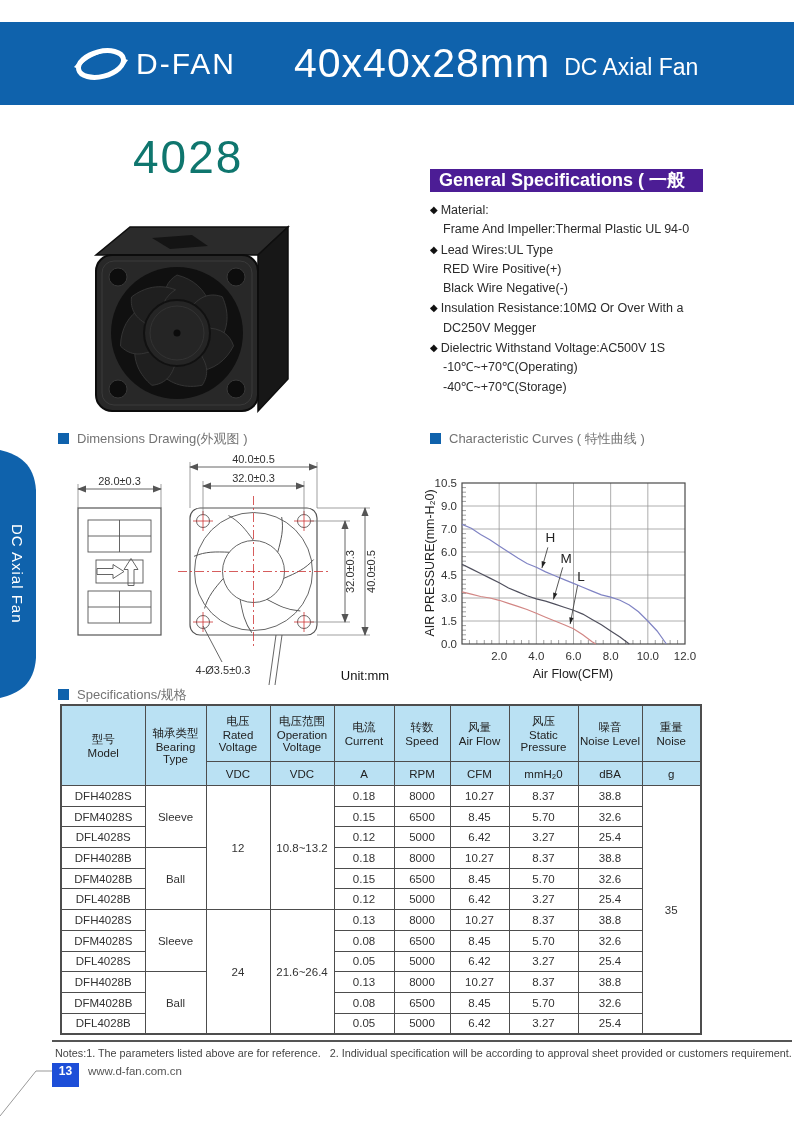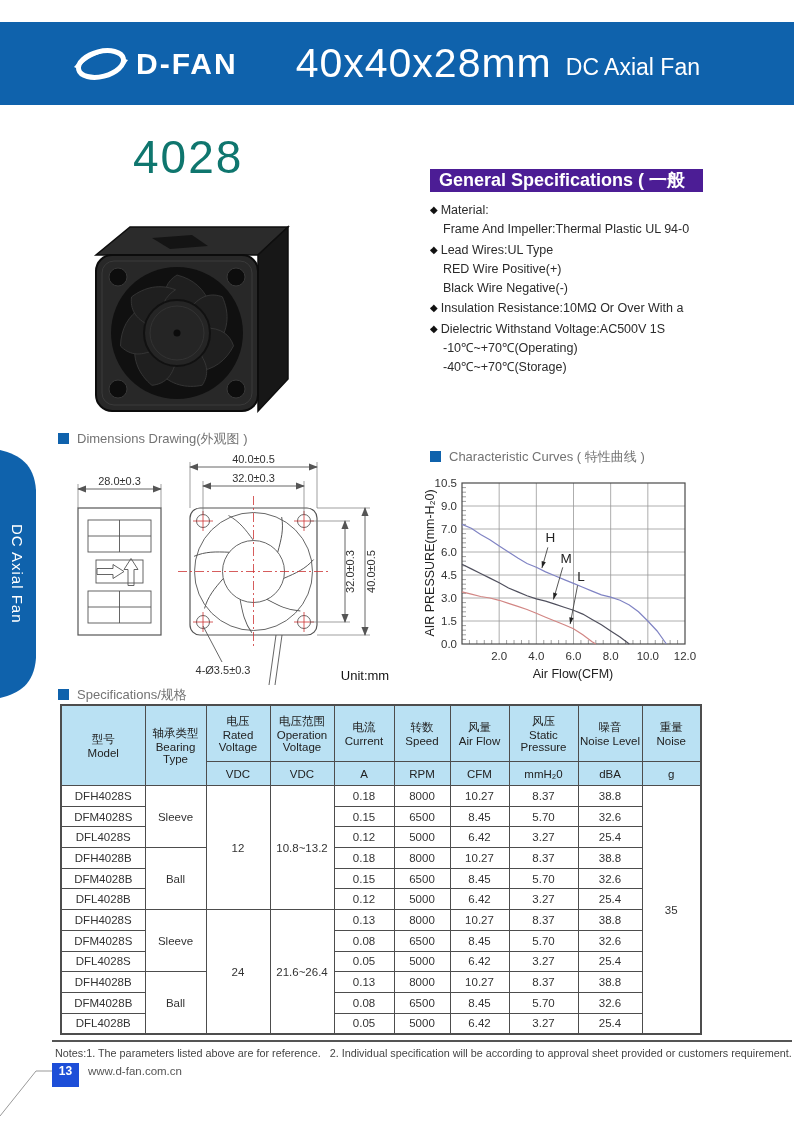--- a/index.html
+++ b/index.html
@@ -1,37 +1,37 @@
 <!DOCTYPE html>
 <html><head>
 <meta charset="utf-8">
 <style>
   html,body{margin:0;padding:0;background:#fff;}
   body{width:794px;height:1123px;position:relative;font-family:"Liberation Sans",sans-serif;color:#222;overflow:hidden;}
   
   .band{position:absolute;left:0;top:22px;width:794px;height:83px;background:#0f62ac;display:flex;align-items:center;}
   .logo{display:flex;align-items:center;margin-left:72px;}
-  .brand{color:#fff;font-size:30px;font-weight:bold;letter-spacing:2px;margin-left:6px;}
+  .brand{color:#fff;font-size:30px;font-weight:normal;letter-spacing:2px;margin-left:6px;}
   .size-title{color:#fff;font-size:41px;font-weight:400;margin-left:58px;letter-spacing:1px;}
   .subtitle{color:#fff;font-size:23px;margin-left:14px;padding-top:8px;}
   
   .side-tab{position:absolute;left:0;top:450px;width:42px;height:248px;}
   .side-tab span{position:absolute;left:0;top:0;width:34px;height:248px;display:flex;align-items:center;justify-content:center;color:#fff;font-size:15px;writing-mode:vertical-rl;letter-spacing:1px;}
   
   .model-big{position:absolute;left:133px;top:130px;font-size:46px;letter-spacing:2px;color:#0f766e;}
   
   .gen-title{position:absolute;left:430px;top:169px;width:264px;height:23px;background:#4c1d95;color:#fff;font-size:18px;font-weight:bold;line-height:23px;padding-left:9px;}
   .gen-list{position:absolute;left:430px;top:200px;width:356px;font-size:12.5px;color:#2b2b2b;line-height:19.3px;}
   .gen-list .bullet .dia{font-size:10px;margin-right:3px;vertical-align:1px;color:#111;}
   .gen-list .cont{padding-left:13px;}
   
   .sec{position:absolute;font-size:13px;color:#737373;white-space:nowrap;}
   .sec .sq{display:inline-block;width:11px;height:11px;background:#0f62ac;margin-right:8px;vertical-align:-1px;}
   .sec-dim{left:58px;top:430px;}
-  .sec-cur{left:430px;top:448px;text-align:center;}
+  .sec-cur{left:430px;top:430px;text-align:center;}
   .sec-spec{left:58px;top:686px;}
   
   .dim-svg{position:absolute;left:60px;top:448px;}
   .chart-svg{position:absolute;left:424px;top:452px;}
   .fan-photo{position:absolute;left:82px;top:193px;}
   .dtx{font-size:11px;fill:#333;}
   .dln{stroke:#555;stroke-width:0.9;}
   .ext{stroke:#777;stroke-width:0.7;}
   .out{stroke:#555;stroke-width:1.2;fill:none;}
   .thin{stroke:#555;stroke-width:0.9;fill:none;}
@@ -114,20 +114,21 @@
   </svg>
 
   <div class="gen-title">General Specifications ( 一般规格 )</div>
   <div class="gen-list" id="genList">
       <div class="bullet"><span class="dia">◆</span>Material:</div>
       <div class="cont">Frame And Impeller:Thermal Plastic UL 94-0</div>
       <div class="bullet"><span class="dia">◆</span>Lead Wires:UL Type</div>
       <div class="cont">RED Wire Positive(+)</div>
       <div class="cont">Black Wire Negative(-)</div>
       <div class="bullet"><span class="dia">◆</span>Insulation Resistance:10MΩ Or Over With a</div>
+      <div class="cont">DC250V Megger</div>
       <div class="bullet"><span class="dia">◆</span>Dielectric Withstand Voltage:AC500V 1S</div>
       <div class="cont">-10℃~+70℃(Operating)</div>
       <div class="cont">-40℃~+70℃(Storage)</div>
     </div>
 
   <div class="sec sec-dim">
     <span class="sq"></span><span>Dimensions Drawing(外观图 )</span>
   </div>
   <div class="sec sec-cur">
     <span class="sq"></span><span>Characteristic Curves ( 特性曲线 )</span>

